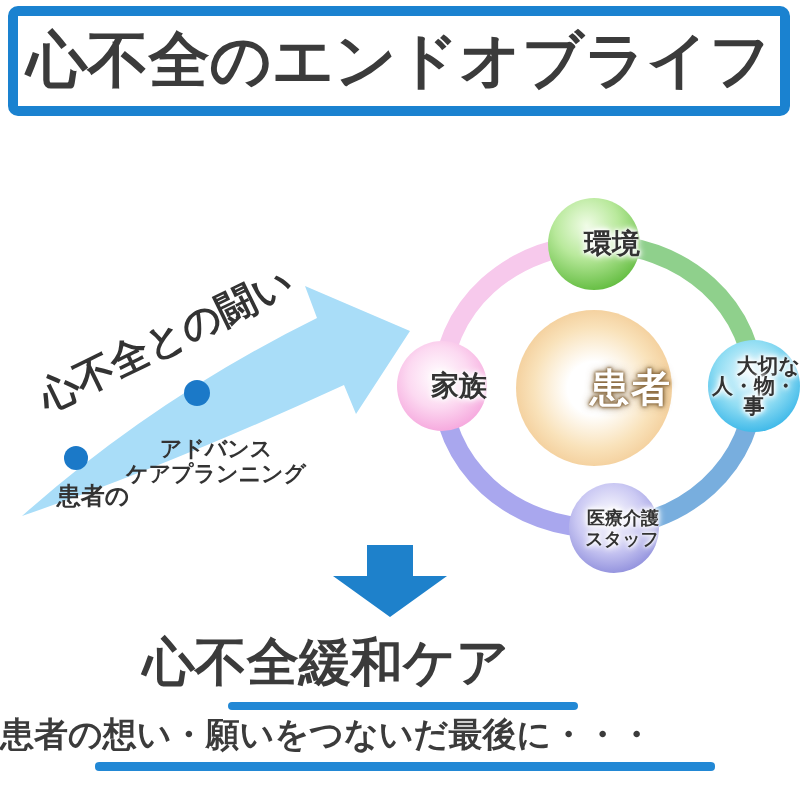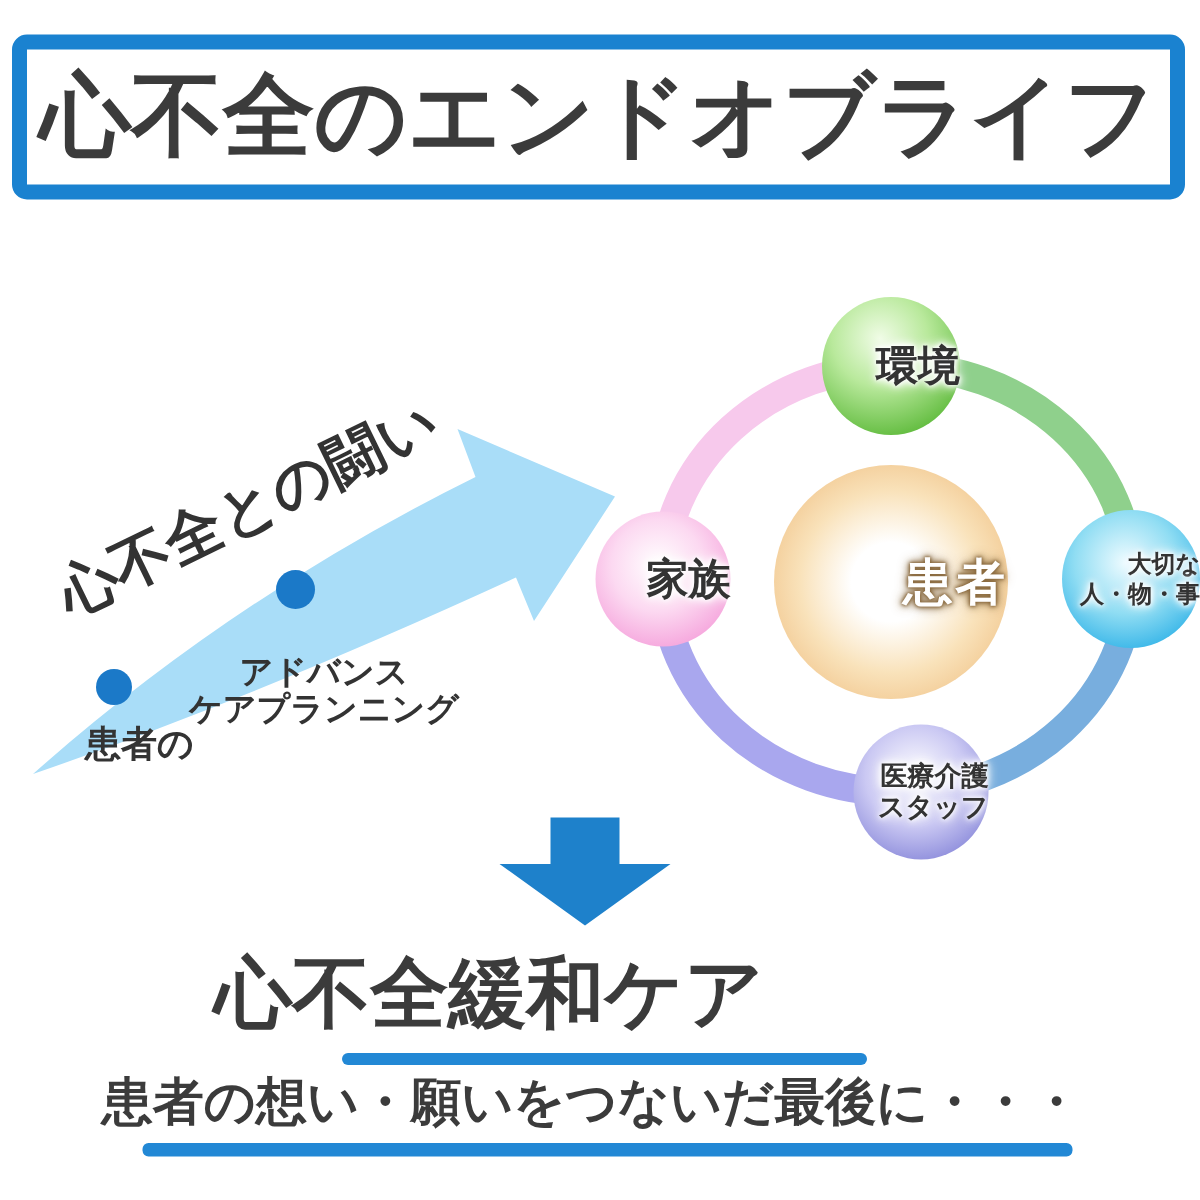--- a/index.html
+++ b/index.html
@@ -4,21 +4,21 @@
 <style>
   html,body{margin:0;padding:0;}
   body{
     width:800px;height:800px;background:#ffffff;position:relative;overflow:hidden;
     font-family:"DejaVu Sans","Liberation Sans",sans-serif;color:#3b3b3b;
   }
   .abs{position:absolute;}
 
   
   .title-box{
-    left:8px;top:23px;width:782px;height:110px;box-sizing:border-box;
+    left:8px;top:6px;width:782px;height:110px;box-sizing:border-box;
     border:10px solid #1a82d0;border-radius:10px;background:#ffffff;
     display:flex;align-items:center;justify-content:center;
   }
   .title-box h1{
     margin:0;font-size:61px;font-weight:800;color:#3b3b3b;white-space:nowrap;letter-spacing:0;
   }
 
   
   svg.layer{left:0;top:0;width:800px;height:800px;}
 
@@ -35,44 +35,44 @@
 
   
   .bubble{
     border-radius:50%;display:flex;flex-direction:column;align-items:flex-end;justify-content:center;
     font-weight:800;color:#333;text-align:center;
     text-shadow:0 0 3px #fff,0 0 5px #fff,0 0 7px #fff,0 0 9px #fff;
   }
   .bubble-center{
     left:516px;top:310px;width:156px;height:156px;
     background:radial-gradient(circle,#ffffff 0%,#ffffff 24%,#f9e2ba 55%,#f0c287 86%,rgba(240,194,135,0) 99%);
-    font-size:33px;color:#ffffff;letter-spacing:2px;
+    font-size:39px;color:#ffffff;letter-spacing:2px;
     text-shadow:0 0 2px #8a6a3f,0 0 3px #8a6a3f,0 0 5px #8a6a3f,0 0 8px rgba(122,90,46,.85);
   }
   .bubble-top{
     left:548px;top:198px;width:92px;height:92px;font-size:28px;
     background:radial-gradient(circle at 42% 30%,#f0fce6 0%,#b9e99c 38%,#5eba3b 82%);
   }
   .bubble-left{
     left:397px;top:341px;width:90px;height:90px;font-size:28px;
     background:radial-gradient(circle at 46% 40%,#ffffff 0%,#fcd9f1 42%,#f49ad8 86%);
   }
   .bubble-right{
-    left:708px;top:340px;width:92px;height:92px;font-size:16px;line-height:20px;
+    left:708px;top:340px;width:92px;height:92px;font-size:21px;line-height:20px;
     background:radial-gradient(circle at 46% 38%,#eefbff 0%,#90ddf3 45%,#27aee6 86%);
   }
   .bubble-bottom{
     left:569px;top:483px;width:90px;height:90px;font-size:18px;line-height:21px;
     background:radial-gradient(circle at 46% 38%,#ffffff 0%,#cbc9f3 45%,#7f7fd6 88%);
   }
 
   
   .heading{left:0;top:628px;width:652px;text-align:center;font-size:52px;font-weight:800;color:#3b3b3b;}
   .heading-underline{left:228px;top:702px;width:350px;height:8px;background:#2288d5;border-radius:4px;}
-  .subtitle{left:0;top:712px;width:721px;text-align:right;font-size:34px;font-weight:700;color:#3b3b3b;white-space:nowrap;}
+  .subtitle{left:0;top:712px;width:721px;text-align:left;font-size:34px;font-weight:700;color:#3b3b3b;white-space:nowrap;}
   .subtitle-underline{left:95px;top:762px;width:620px;height:9px;background:#2288d5;border-radius:4px;}
 </style>
 </head>
 <body>
 
 <div class="abs title-box">
   <h1>心不全のエンドオブライフ</h1>
 </div>
 
 <svg class="abs layer" viewBox="0 0 800 800">

